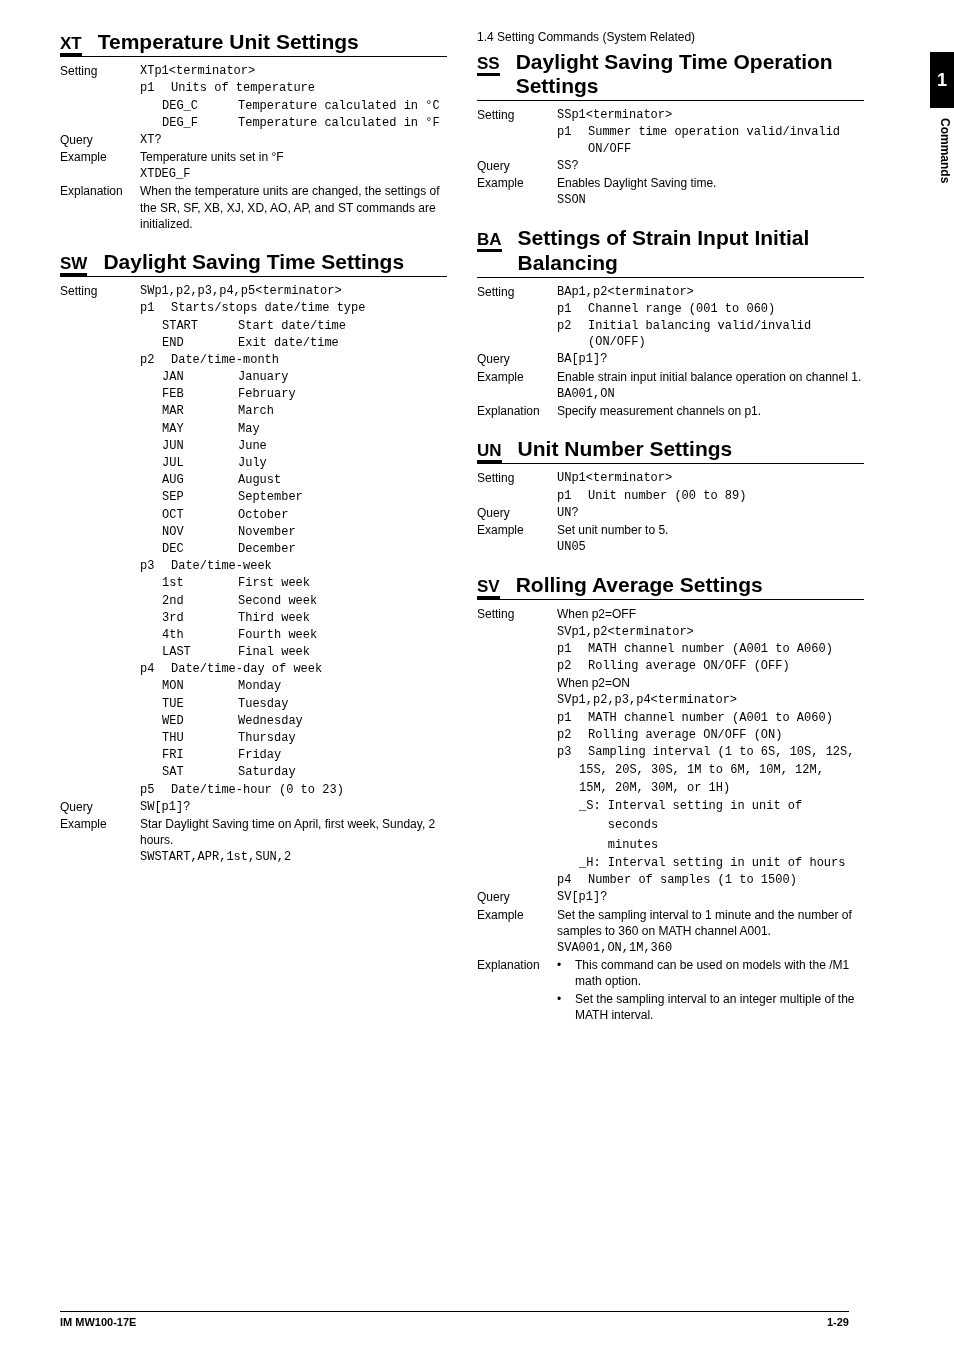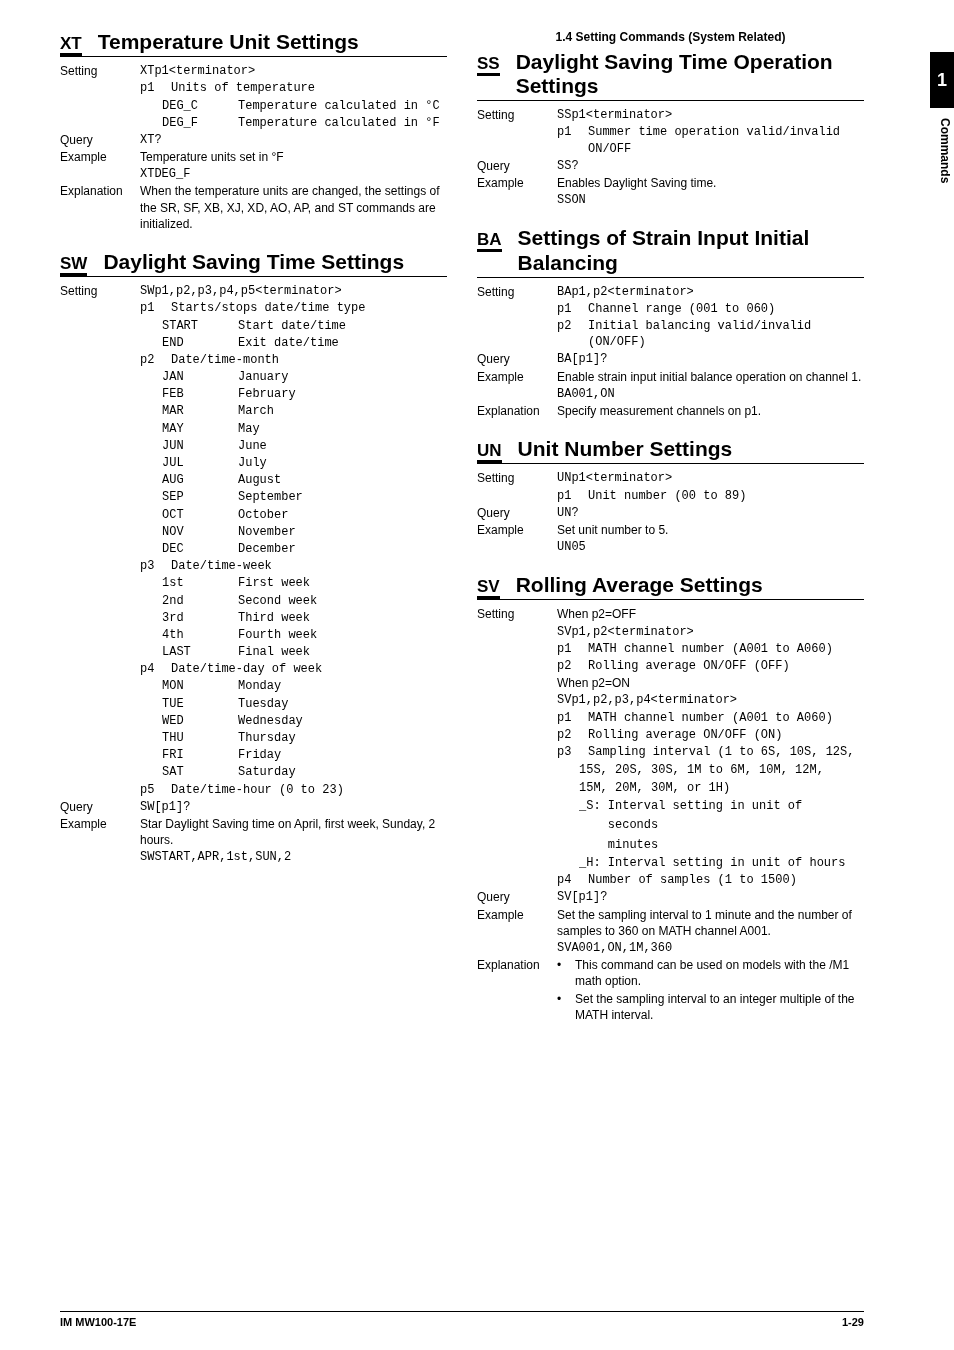--- a/index.html
+++ b/index.html
@@ -16,22 +16,22 @@
     background: #fff;
   }
   .page {
     display: flex;
     gap: 30px;
     padding: 30px 90px 0 60px;
   }
   .col { flex: 1; min-width: 0; }
   .section-header {
     font-size: 12px;
-    font-weight: bold;
-    text-align: center;
+    font-weight: normal;
+    text-align: left;
     margin-bottom: 6px;
   }
   .cmd-block { margin-bottom: 18px; }
   .cmd-head {
     display: flex;
     align-items: baseline;
     gap: 16px;
     border-bottom: 1.5px solid #000;
     padding-bottom: 2px;
     margin-bottom: 6px;
@@ -103,21 +103,21 @@
     right: 2px;
     top: 118px;
     writing-mode: vertical-rl;
     font-size: 12px;
     font-weight: bold;
   }
   .footer {
     position: absolute;
     bottom: 22px;
     left: 60px;
-    right: 90px;
+    right: 105px;
     border-top: 1px solid #000;
     display: flex;
     justify-content: space-between;
     padding-top: 4px;
     font-size: 11px;
     font-weight: bold;
   }
   .bullet-row {
     display: grid;
     grid-template-columns: 12px 1fr;

